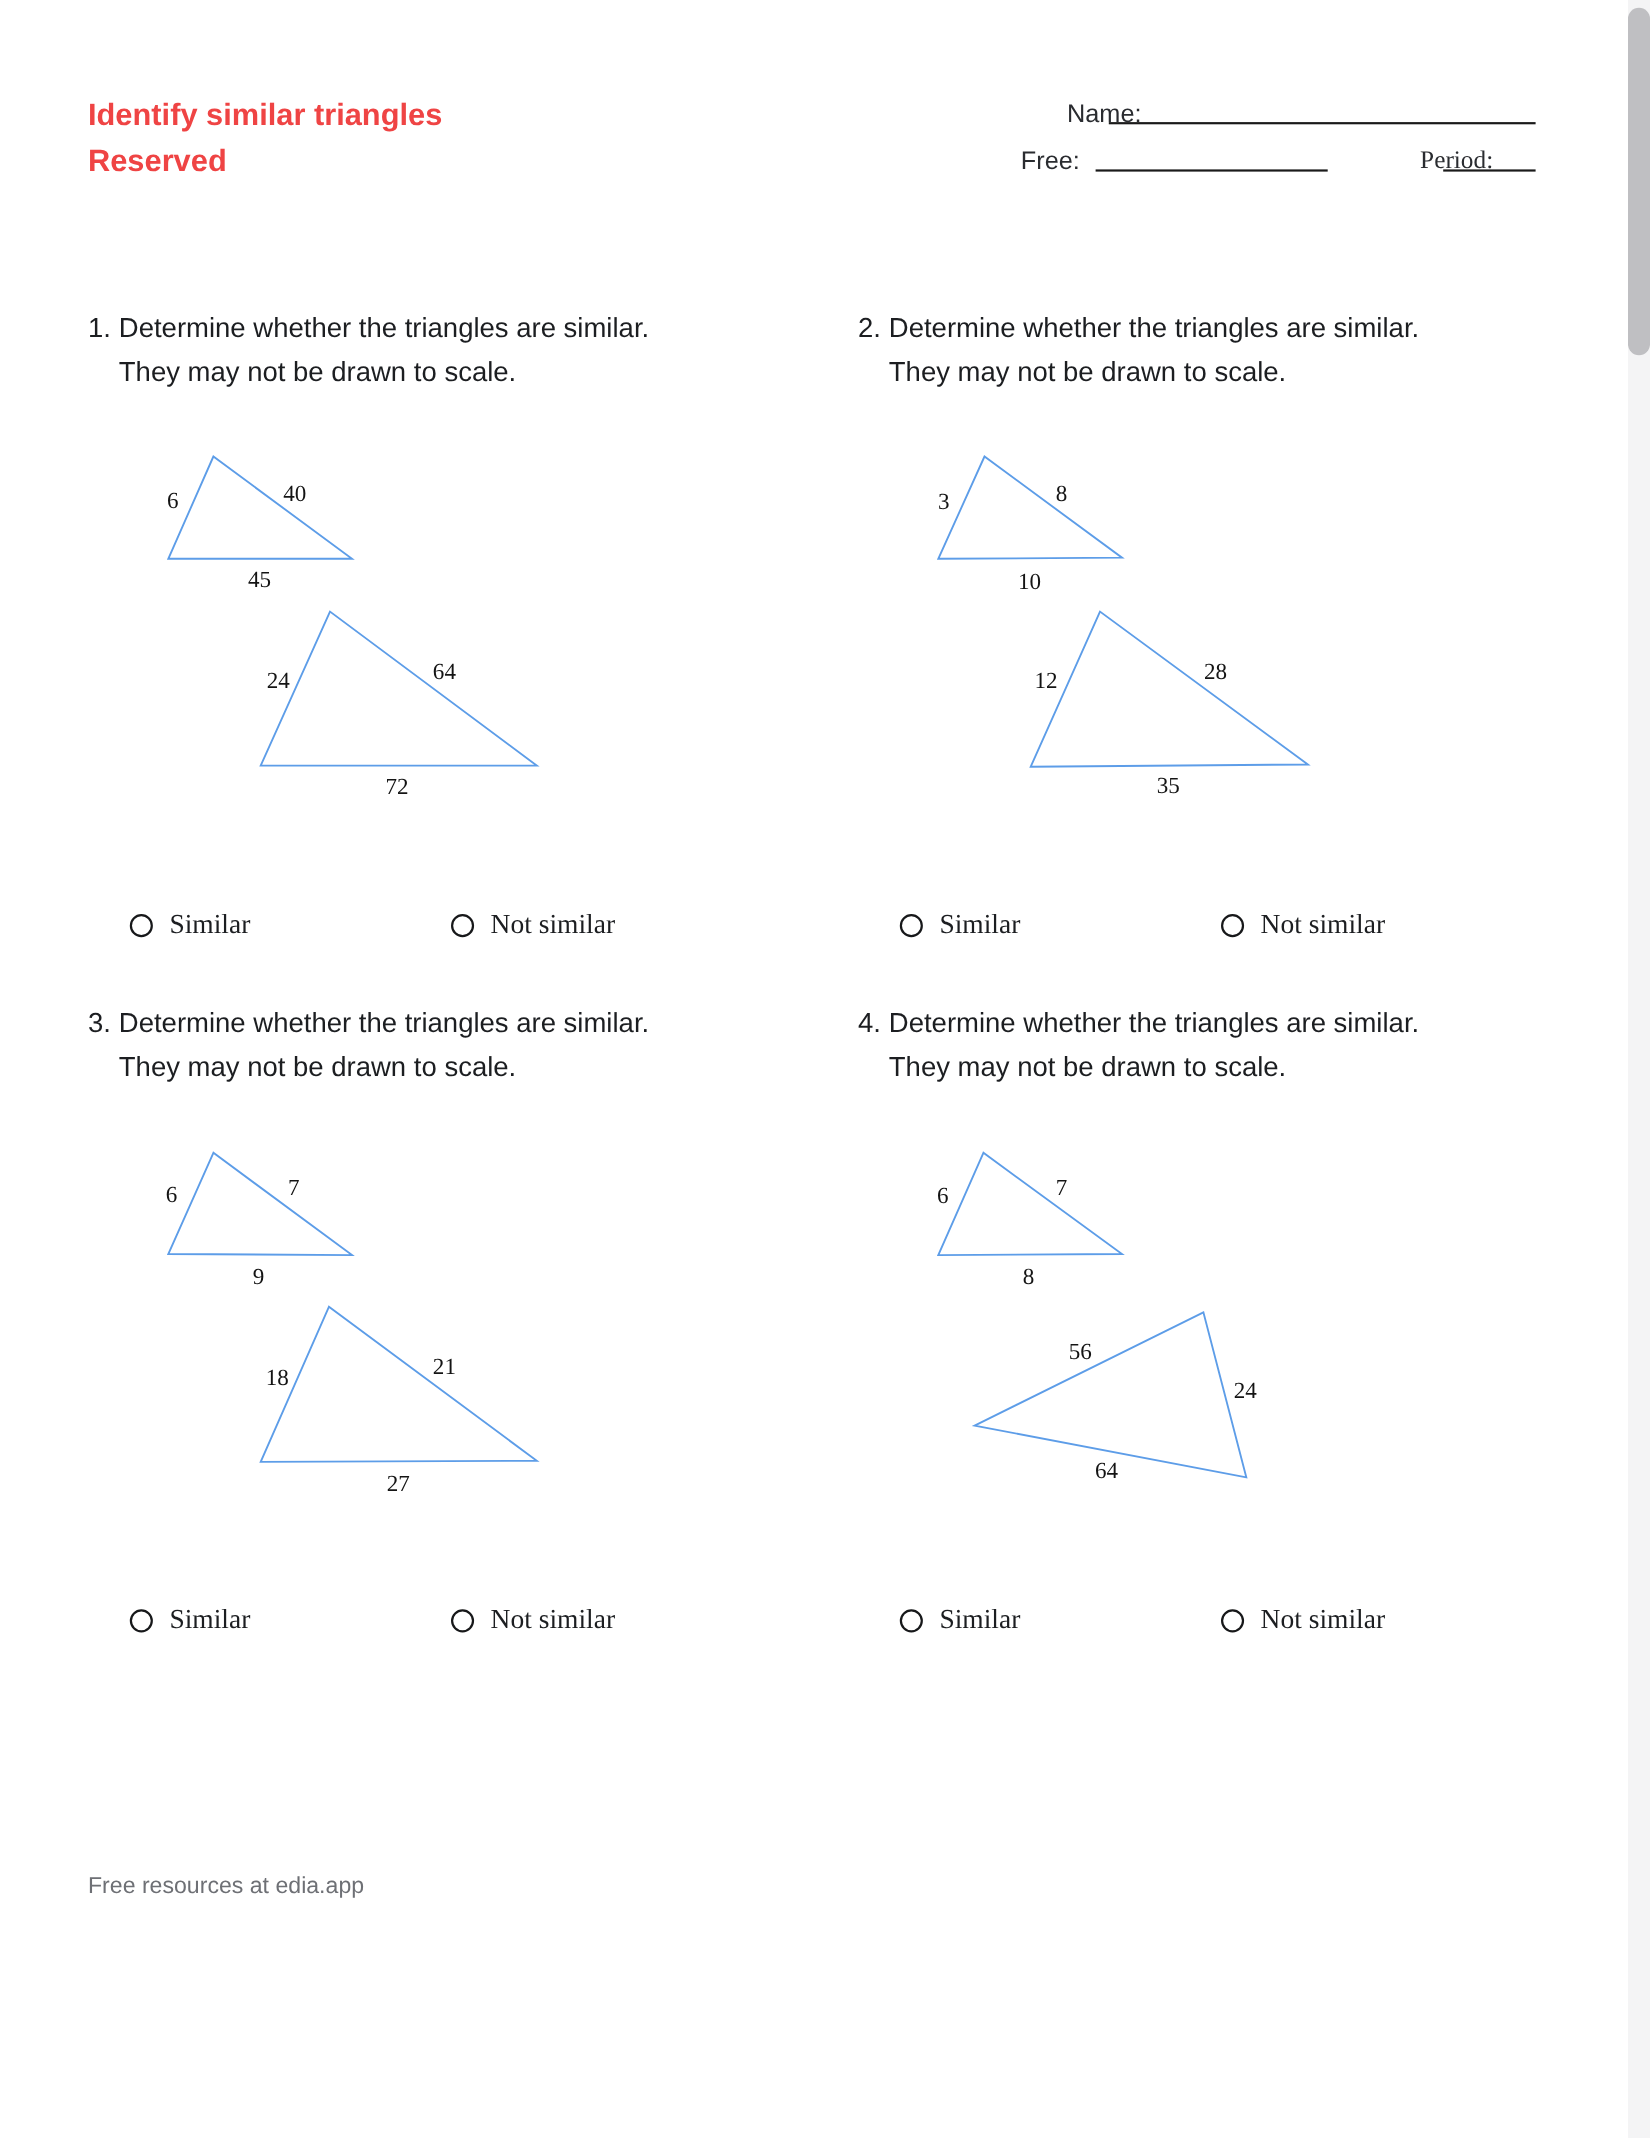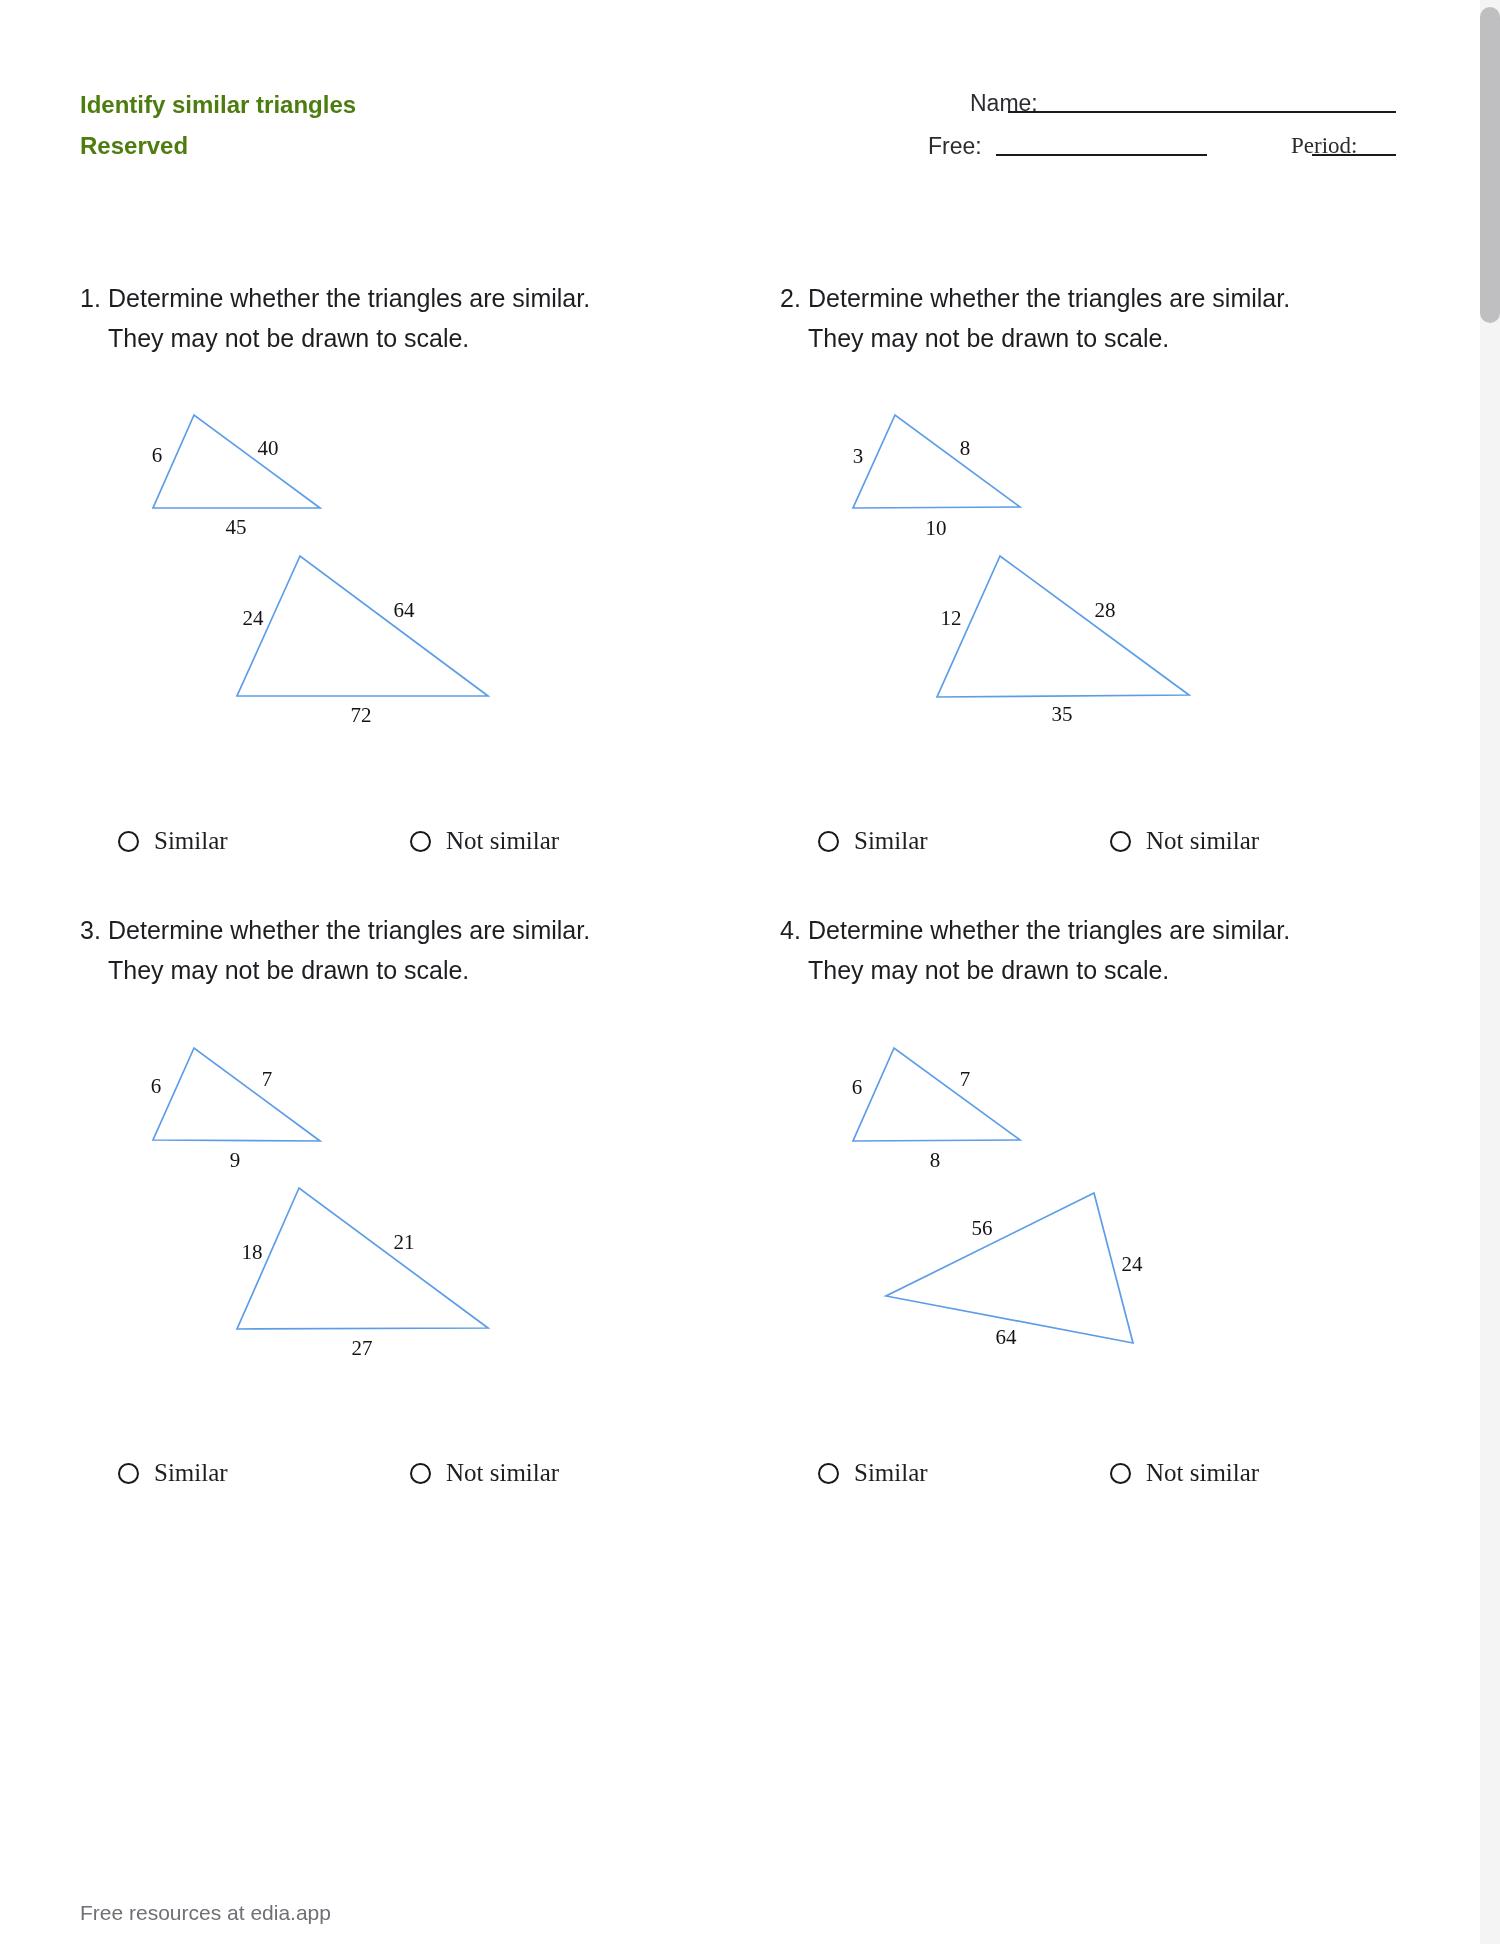--- a/index.html
+++ b/index.html
@@ -2,37 +2,37 @@
 <html><head>
 <meta charset="utf-8">
 <style>
   html,body{margin:0;padding:0;}
   body{
     width:1500px;height:1944px;position:relative;background:#ffffff;
     font-family:"Liberation Sans", sans-serif;color:#1c1e21;overflow:hidden;
   }
   .abs{position:absolute;}
   
-  .title{left:80px;top:84px;font-size:24px;font-weight:700;line-height:41px;color:#4d7c0f;}
+  .title{left:80px;top:84px;font-size:28px;font-weight:700;line-height:41px;color:#ef4444;}
   .meta-label{font-size:23px;color:#2a2c30;}
   .fill-line{background:#1a1a1a;height:2px;}
   
   .prompt{font-size:25px;line-height:40px;width:590px;color:#1c1e21;}
   .prompt .num{position:absolute;left:0;top:0;}
   .prompt .l1{padding-left:28px;}
   .prompt .l2{padding-left:28px;}
   
   .radio-option{display:flex;align-items:center;gap:15px;font-size:25px;color:#1c1e21;cursor:pointer;font-family:Liberation Serif, serif;}
   .radio-circle{width:21px;height:21px;border:2.5px solid #17181a;border-radius:50%;box-sizing:border-box;flex:0 0 auto;background:#fff;}
   
   svg.geo{position:absolute;left:0;top:0;pointer-events:none;}
   .tri{fill:none;stroke:#5d9de8;stroke-width:1.7;stroke-linejoin:miter;}
   .side-label{font-family:"Liberation Serif", serif;font-size:21px;fill:#141414;}
   
-  .footer{left:80px;top:1896px;font-size:21px;line-height:33px;color:#6e7075;}
+  .footer{left:80px;top:1698px;font-size:21px;line-height:33px;color:#6e7075;}
   
   .scroll-track{right:0;top:0;width:20px;height:1944px;background:#f4f4f5;}
   .scroll-thumb{position:absolute;left:0;top:7px;width:20px;height:316px;border-radius:10px;background:#bfbfc2;}
 </style>
 </head>
 <body>
 
 <div class="abs title">
   <div>Identify similar triangles</div>
   <div>Reserved</div>

